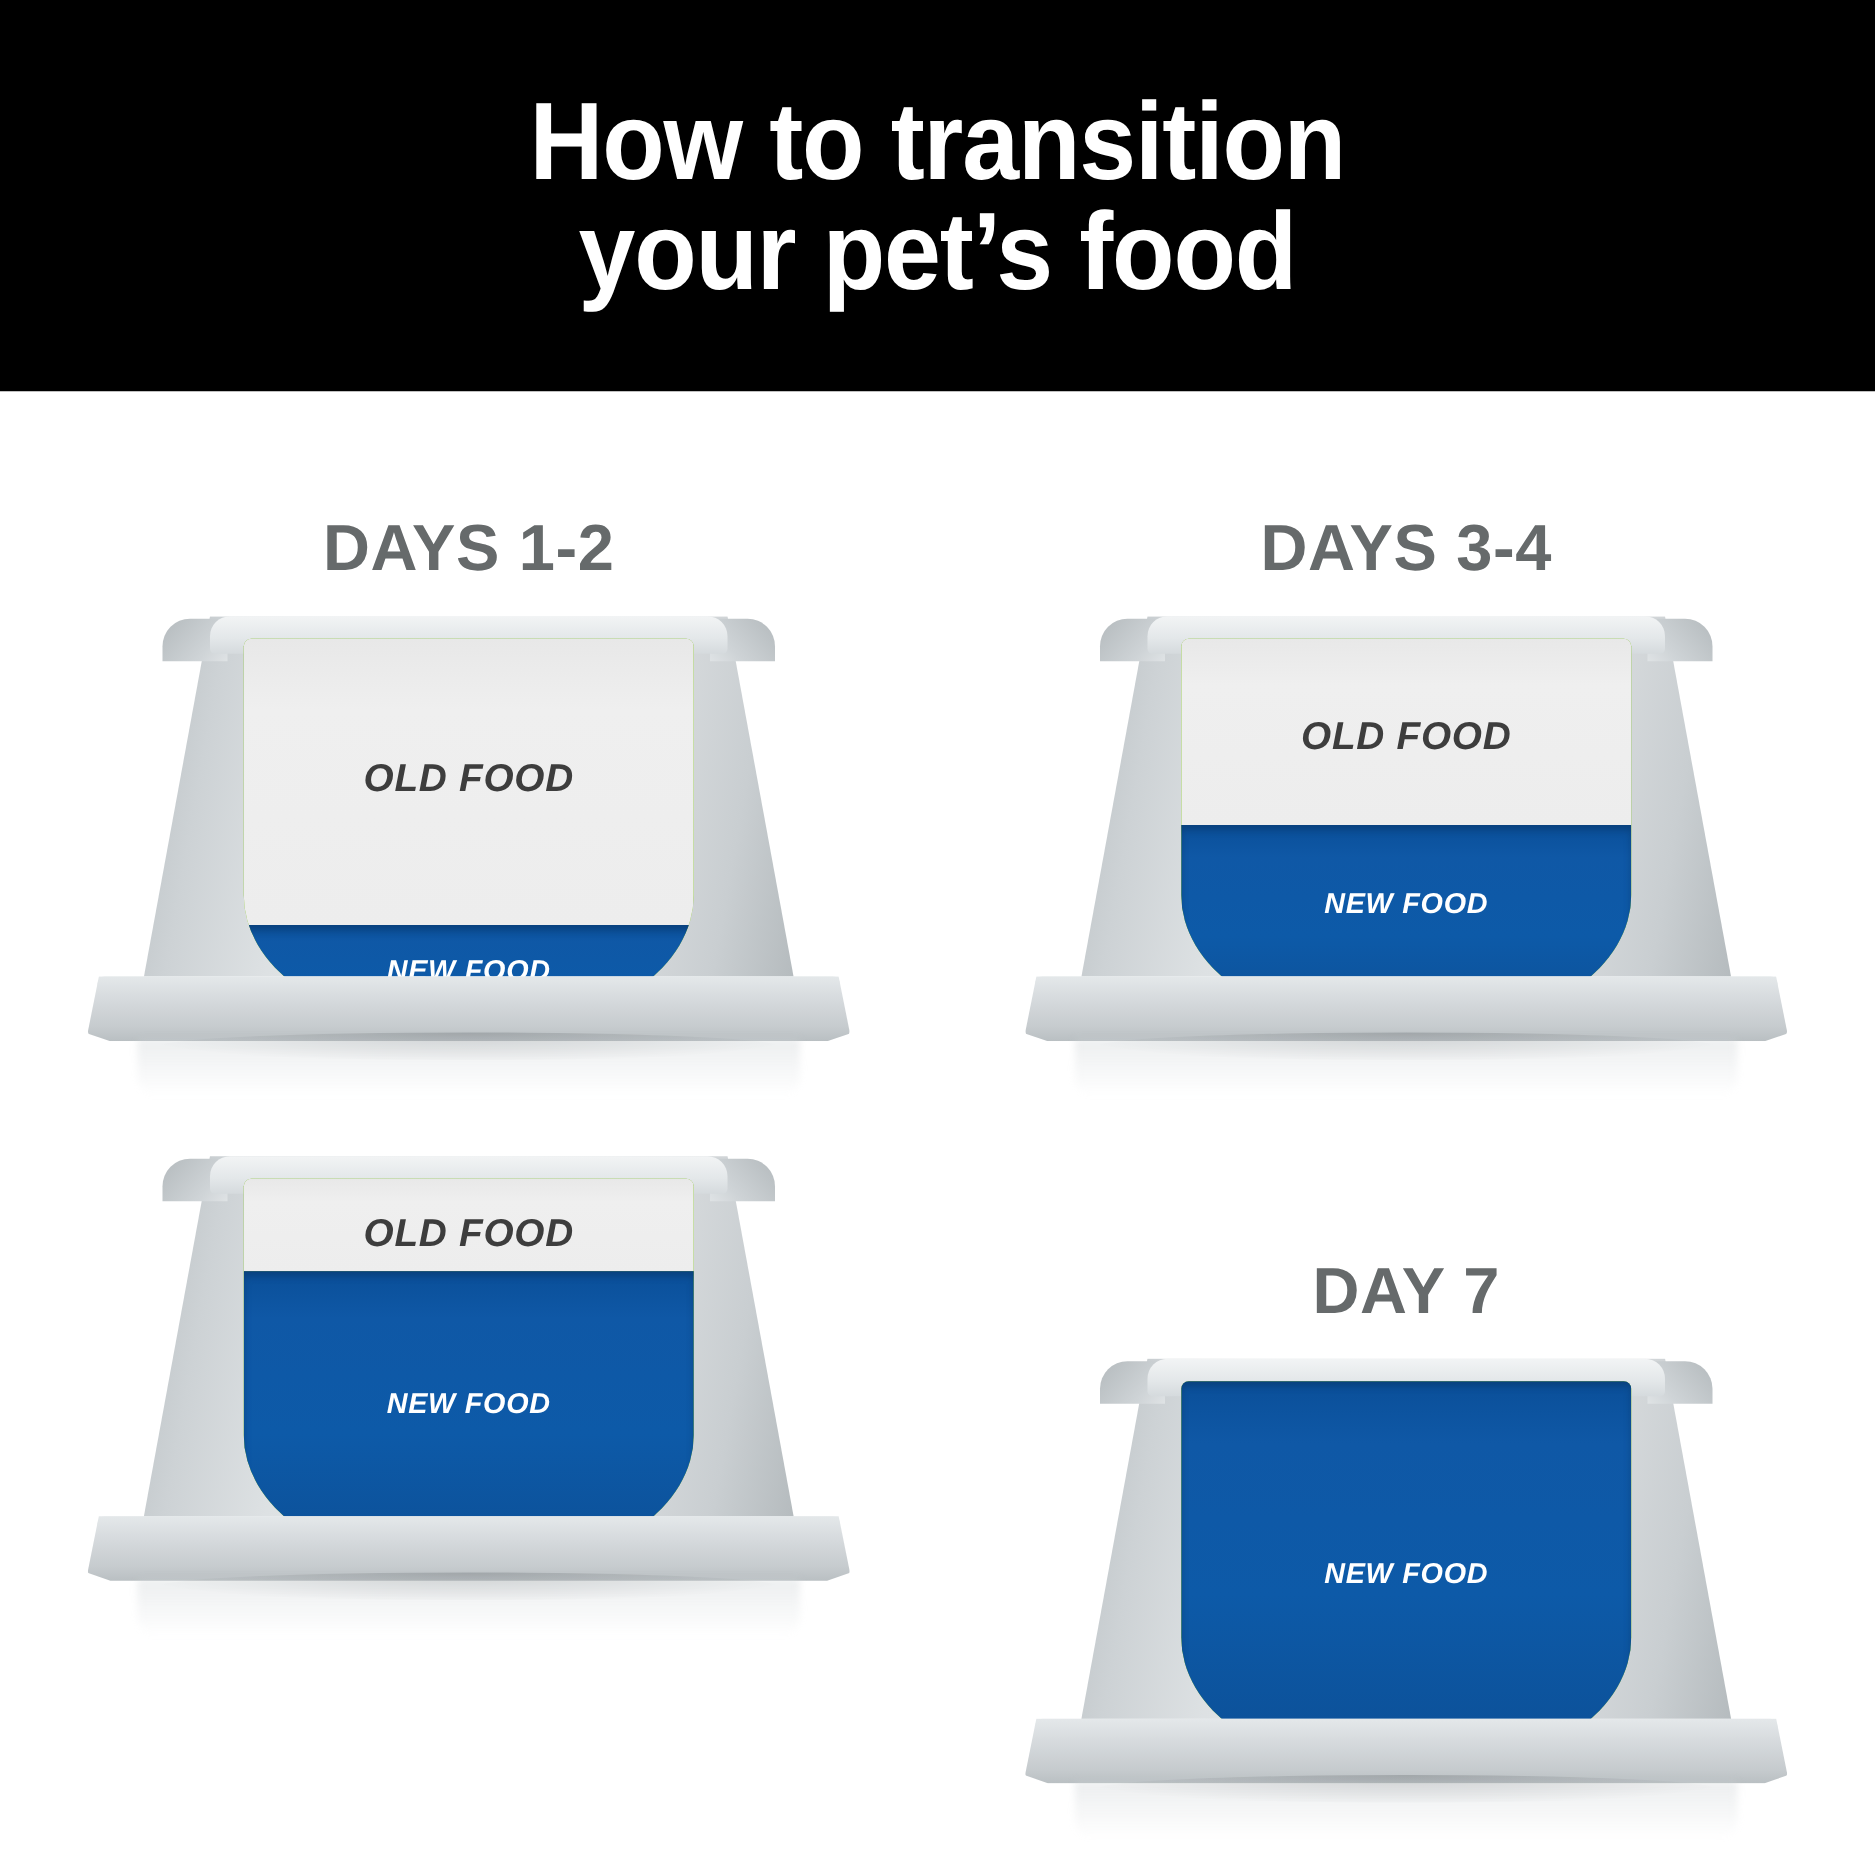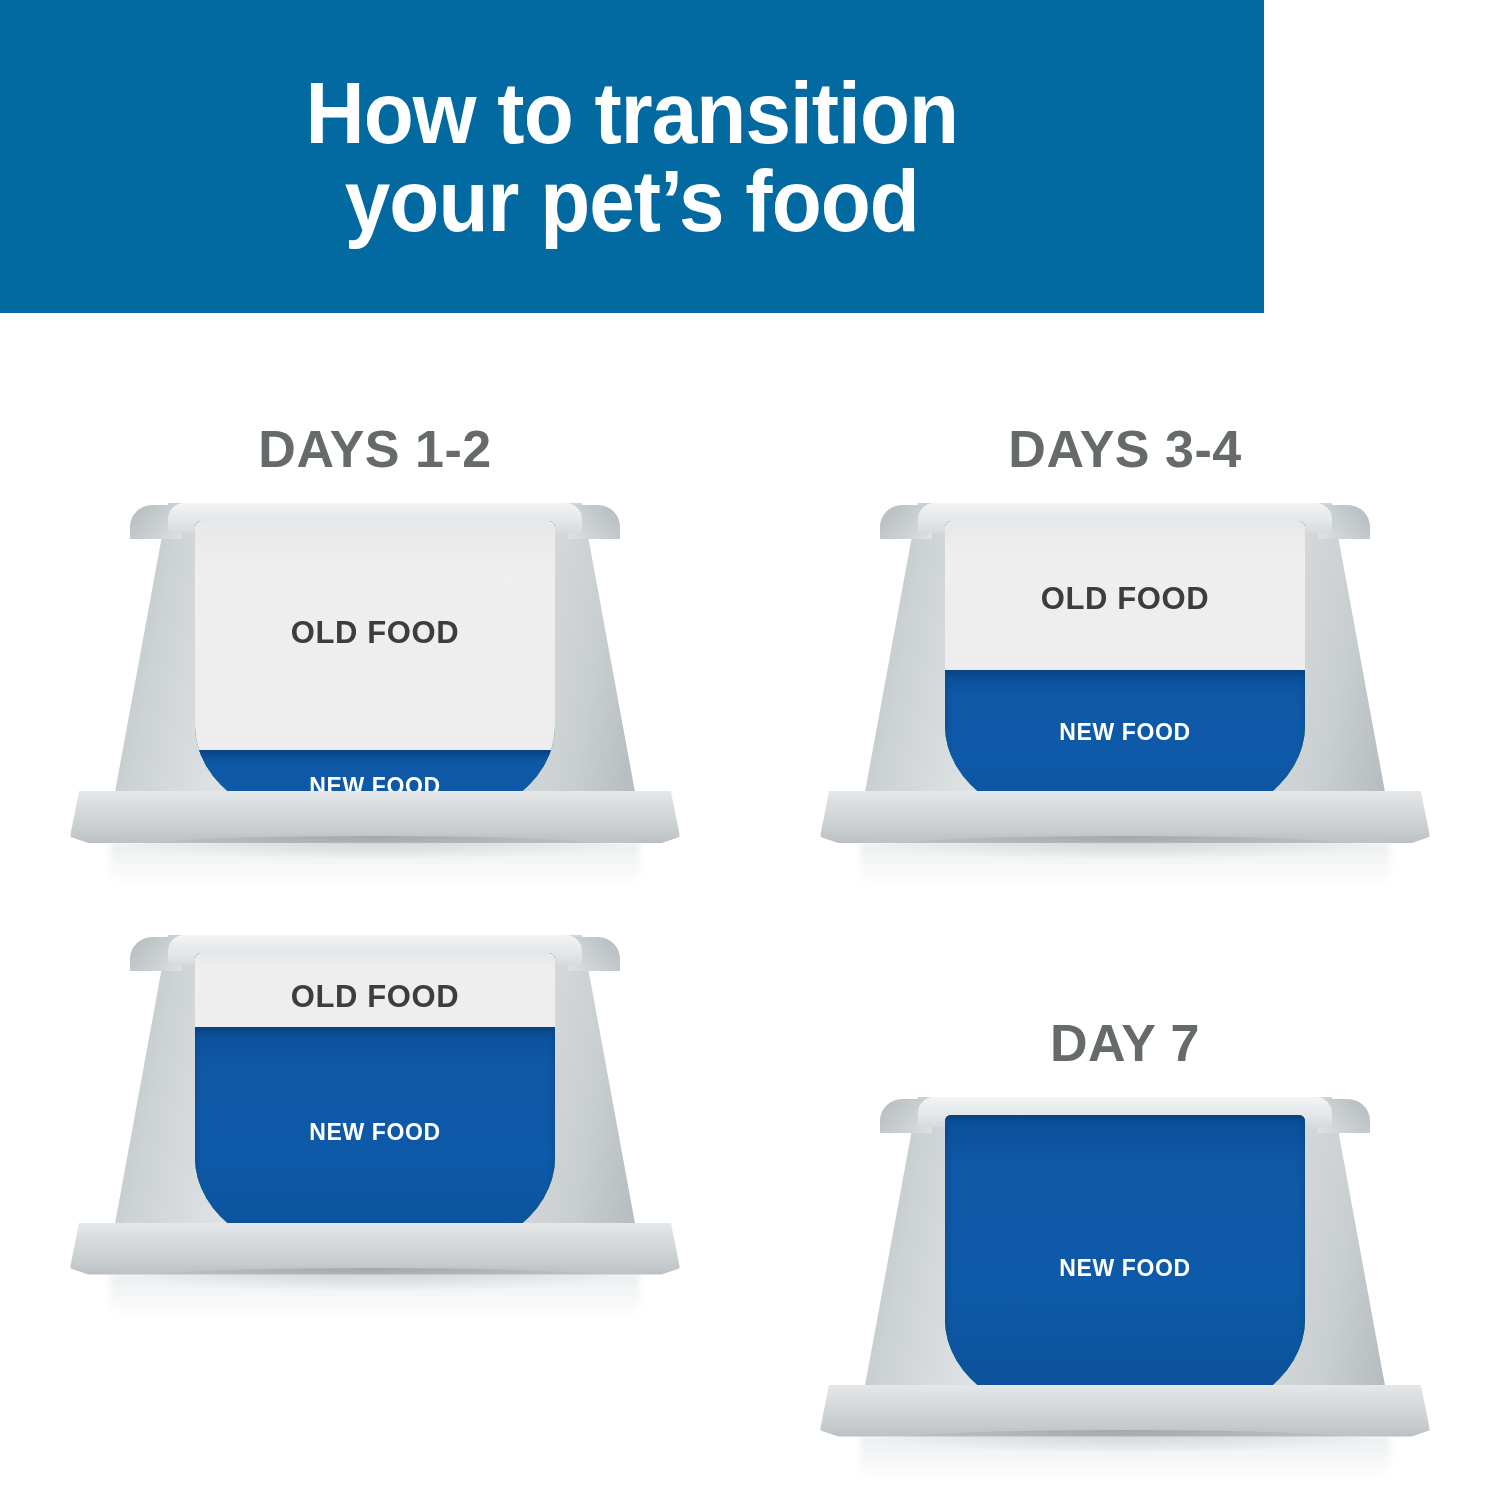--- a/index.html
+++ b/index.html
@@ -6,40 +6,40 @@
   body{
     width:1500px;height:1500px;
     background:#ffffff;
     font-family:"Liberation Sans", sans-serif;
     overflow:hidden;
   }
   .page{position:relative;width:1500px;height:1500px;}
 
   
   .header{
-    position:absolute;left:0;top:0;width:1264px;height:313px;
-    background:#0369a1;
+    position:absolute;left:0;top:0;width:1500px;height:313px;
+    background:#000000;
     display:flex;align-items:center;justify-content:center;
   }
   .header-title{
     color:#ffffff;
     font-weight:700;
     font-size:88px;
     line-height:0.99;
     text-align:center;
     letter-spacing:-1px;
     transform:scaleX(0.93);
     white-space:pre-line;
     margin:0;
     padding:0 40px;
   }
 
   
   .grid{
-    position:absolute;left:0;top:313px;width:1500px;height:1187px;
+    position:absolute;left:0;top:303px;width:1500px;height:1187px;
     display:grid;
     grid-template-columns:1fr 1fr;
     grid-template-rows:1fr 1fr;
   }
   .cell{
     position:relative;
     display:flex;
     flex-direction:column;
     align-items:center;
   }
@@ -135,22 +135,23 @@
     filter:blur(3px);
   }
 
   
   .bowl-well{
     position:absolute;
     left:125px;top:18px;
     width:360px;height:310px;
     border-radius:6px 6px 150px 150px / 6px 6px 105px 105px;
     overflow:hidden;
-    background:#15803d;
+    background:#84cc16;
     box-shadow:inset 0 3px 5px rgba(120,126,130,0.22);
+    font-style:italic;
   }
   .food-old{
     position:absolute;left:0;top:0;width:100%;
     background:linear-gradient(180deg,#e8e8e8 0%,#efefef 25%,#ededed 100%);
   }
   .food-new{
     position:absolute;left:0;bottom:0;width:100%;
     background:linear-gradient(180deg,#0a4f99 0%,#0f58a6 16%,#0d5aa8 55%,#0c4f96 100%);
     box-shadow:inset 0 4px 6px rgba(8,48,92,0.45);
   }

